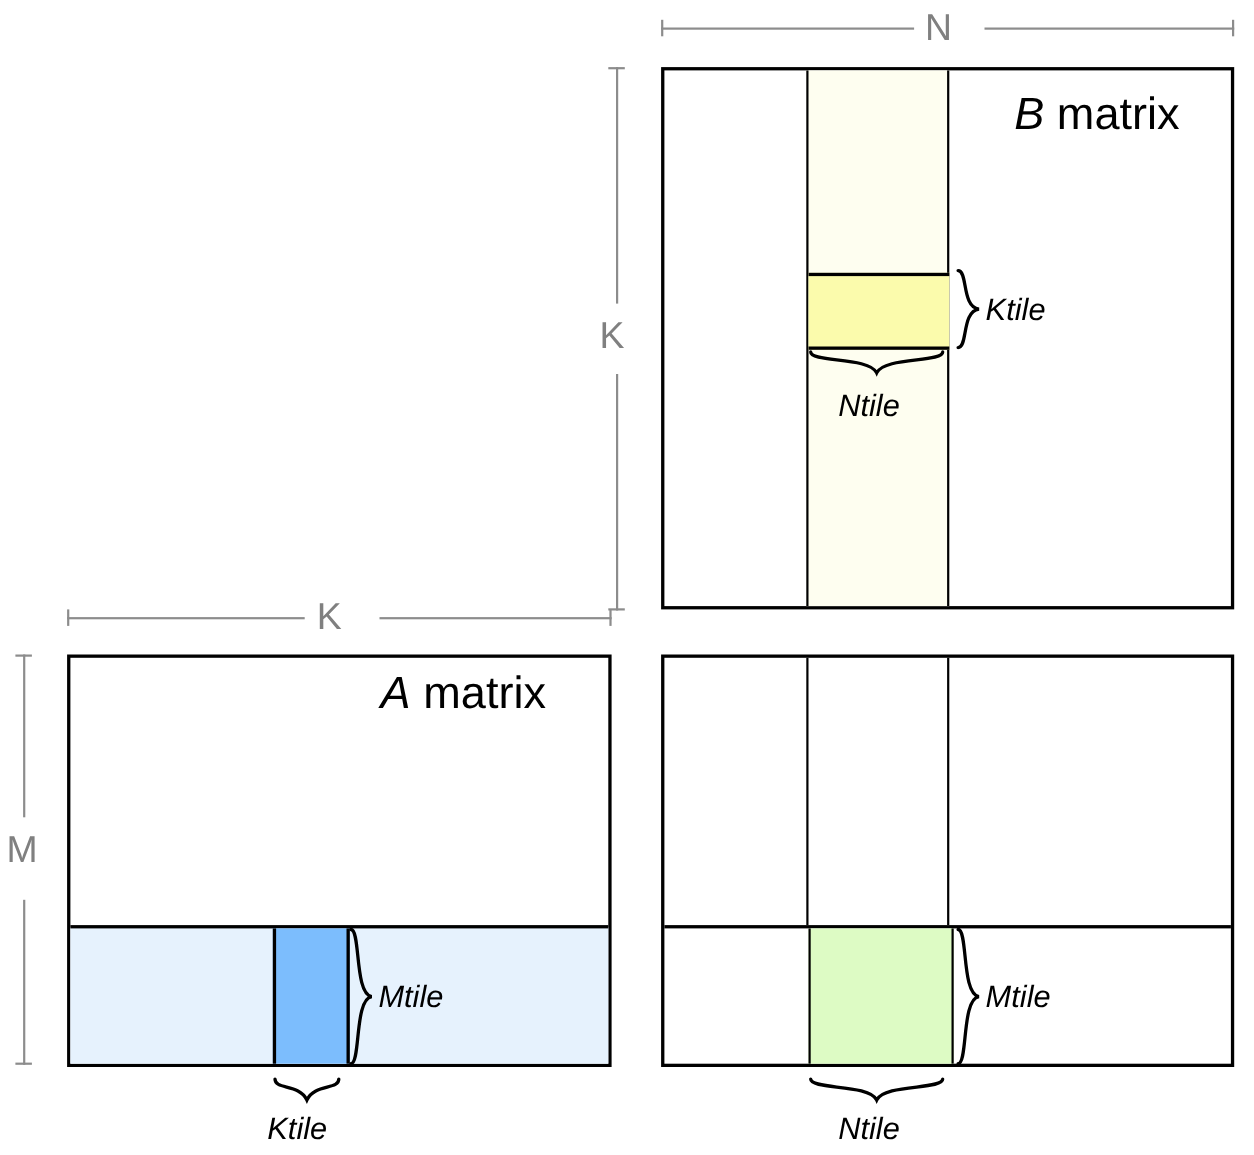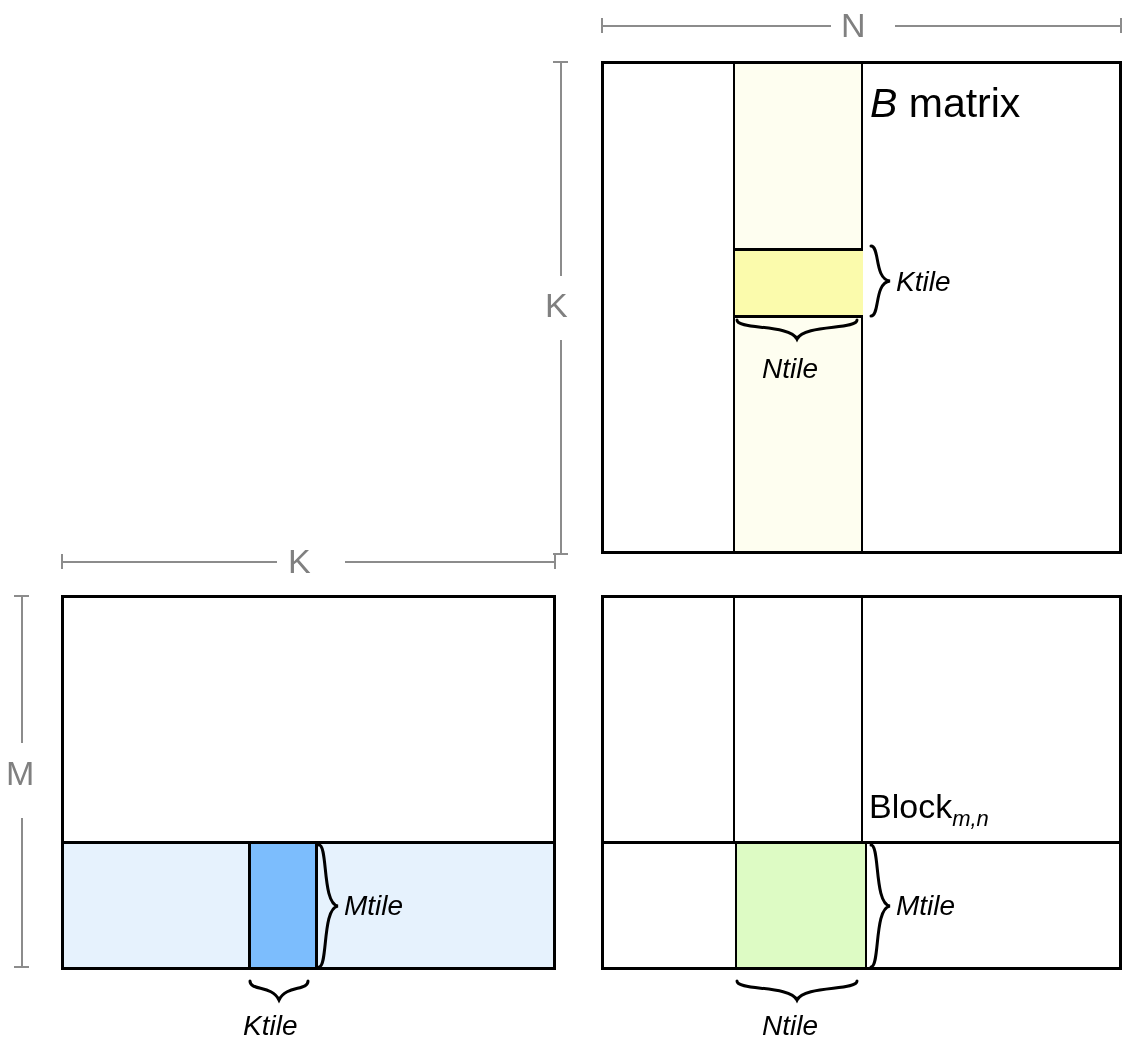--- a/index.html
+++ b/index.html
@@ -142,21 +142,21 @@
   <svg class="brace" style="left:868px; top:244px;" width="26" height="74" viewBox="0 0 26 74">
     <path d="M3 2 C12 2 6 35 22 37 C6 39 12 72 3 72"></path>
   </svg>
   <div class="tile-label" style="left:896px; top:268px;">Ktile</div>
 
   <svg class="brace" style="left:735px; top:317px;" width="128" height="26" viewBox="0 0 128 26">
     <path d="M2 3 C2 13 55 7 62 22 C69 7 122 13 122 3"></path>
   </svg>
   <div class="tile-label" style="left:762px; top:355px;">Ntile</div>
 
-  <div class="mat-title" style="left:870px; top:83px;">
+  <div class="mat-title" style="left:922px; top:83px;">
     <span class="ital">B</span><span> matrix</span>
   </div>
 
   <div>
     <div class="cap-v" style="left:61px; top:554px;"></div>
     <div class="ruler-h" style="left:61px; top:561px; width:216px;"></div>
     <div class="dim-label" style="left:288px; top:544px;">K</div>
     <div class="ruler-h" style="left:345px; top:561px; width:211px;"></div>
     <div class="cap-v" style="left:554px; top:554px;"></div>
   </div>
@@ -182,20 +182,23 @@
   <svg class="brace" style="left:316px; top:843px;" width="26" height="126" viewBox="0 0 26 126">
     <path d="M3 2 C12 2 6 61 22 63 C6 65 12 124 3 124"></path>
   </svg>
   <div class="tile-label" style="left:344px; top:892px;">Mtile</div>
 
   <svg class="brace" style="left:248px; top:978px;" width="66" height="26" viewBox="0 0 66 26">
     <path d="M2 3 C2 13 24 7 31 22 C38 7 60 13 60 3"></path>
   </svg>
   <div class="tile-label" style="left:243px; top:1012px;">Ktile</div>
 
+  <div class="mat-title" style="left:346px; top:610px;">
+    <span class="ital">A</span><span> matrix</span>
+  </div>
 
   <div class="matrix" style="left:601px; top:595px; width:521px; height:375px;">
 
     <div class="thinline" style="left:129px; top:0px; width:2px; height:243px;"></div>
     <div class="thinline" style="left:257px; top:0px; width:2px; height:243px;"></div>
 
     <div class="hline" style="left:0px; top:243px; width:515px; height:3px;"></div>
 
     <div class="band" style="left:131px; top:246px; width:128px; height:123px; background:#ddfbc4;
                 border-left:2px solid #000; border-right:2px solid #000; box-sizing:content-box;"></div>
@@ -205,17 +208,14 @@
     <path d="M3 2 C12 2 6 61 22 63 C6 65 12 124 3 124"></path>
   </svg>
   <div class="tile-label" style="left:896px; top:892px;">Mtile</div>
 
   <svg class="brace" style="left:735px; top:978px;" width="128" height="26" viewBox="0 0 128 26">
     <path d="M2 3 C2 13 55 7 62 22 C69 7 122 13 122 3"></path>
   </svg>
   <div class="tile-label" style="left:762px; top:1012px;">Ntile</div>
 
 
-  <div class="block-label" style="left:869px; top:789px;">
-    <span>Block</span><sub>m,n</sub>
-  </div>
 
 </div>
 
 </body></html>

